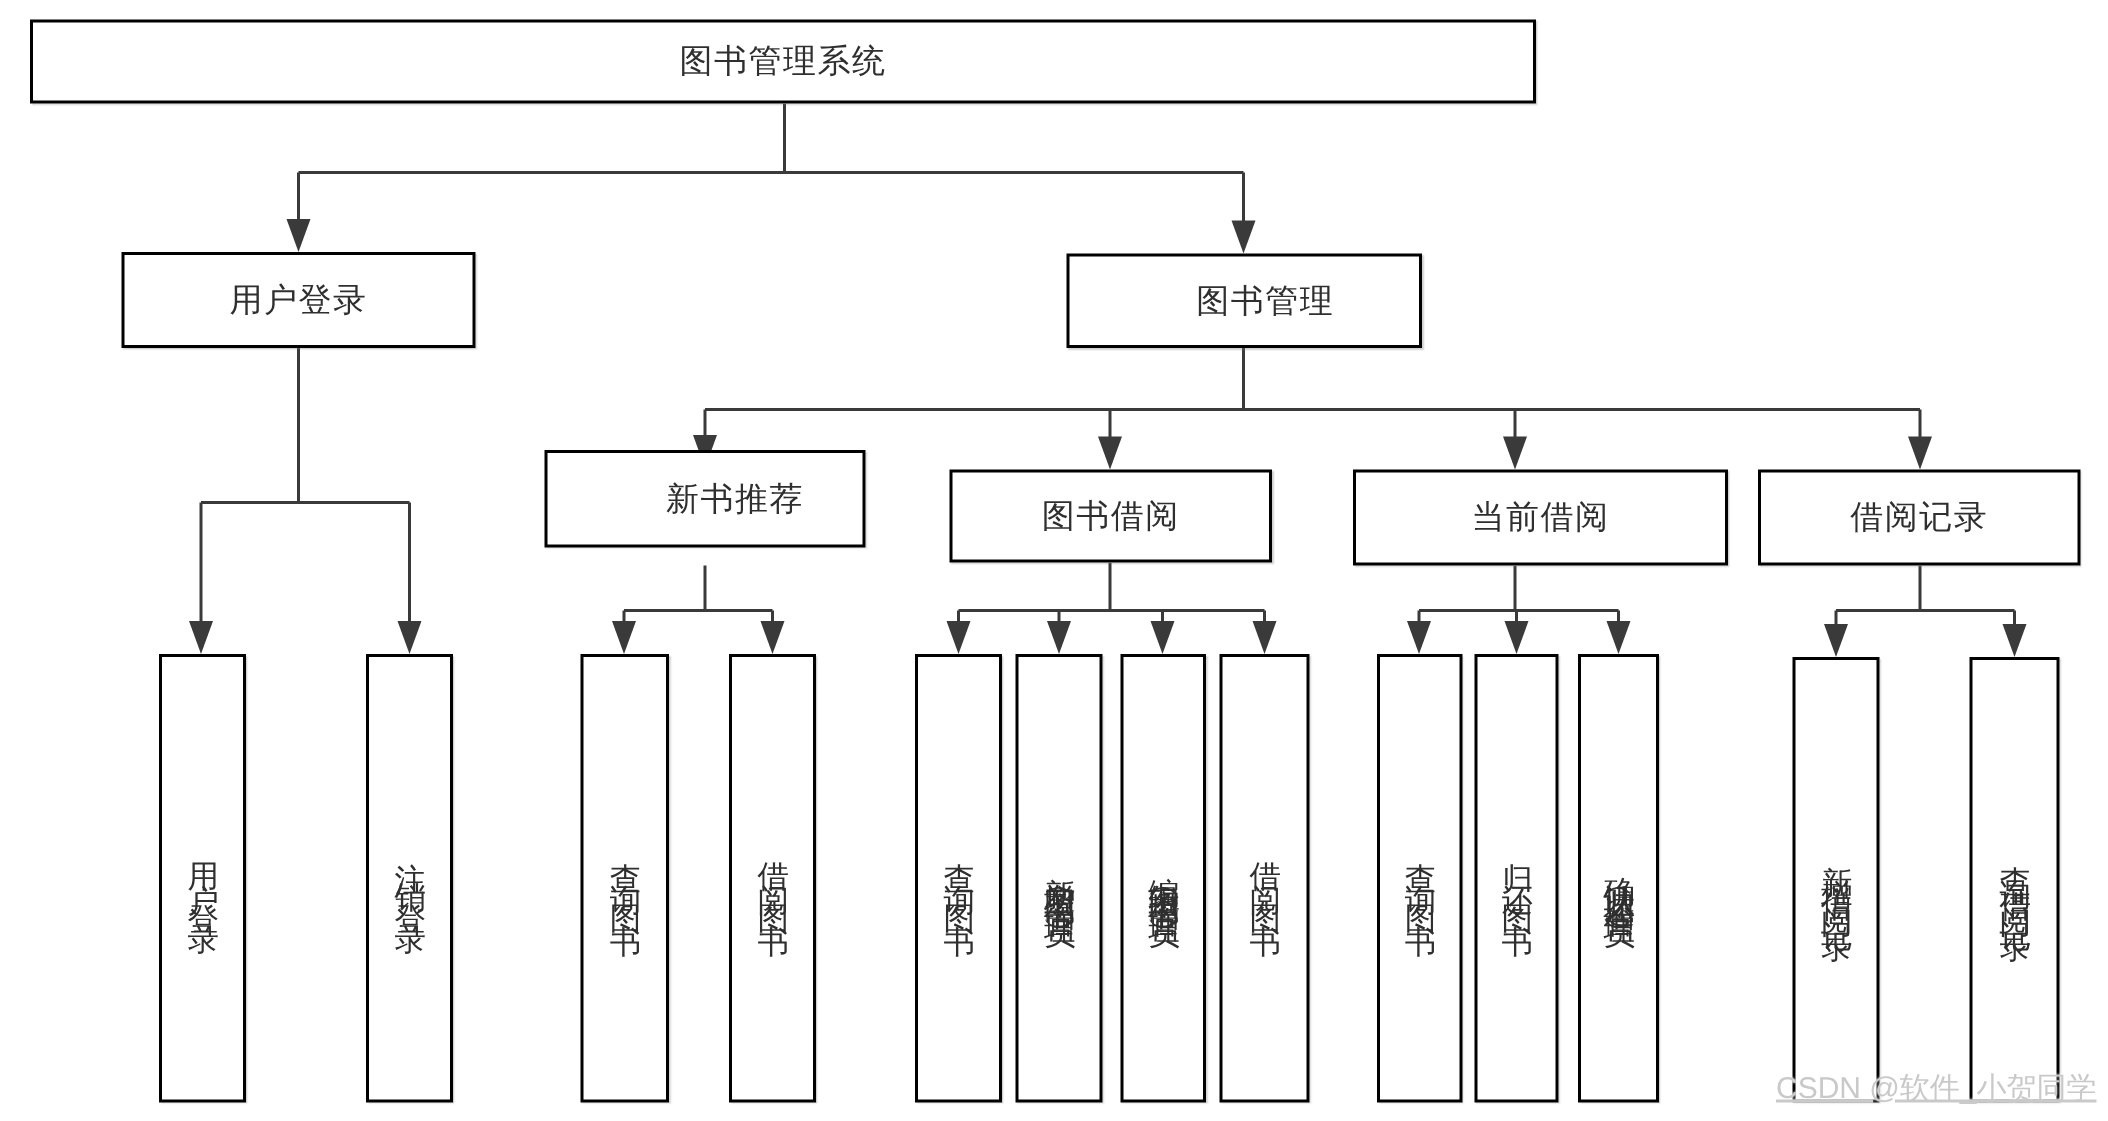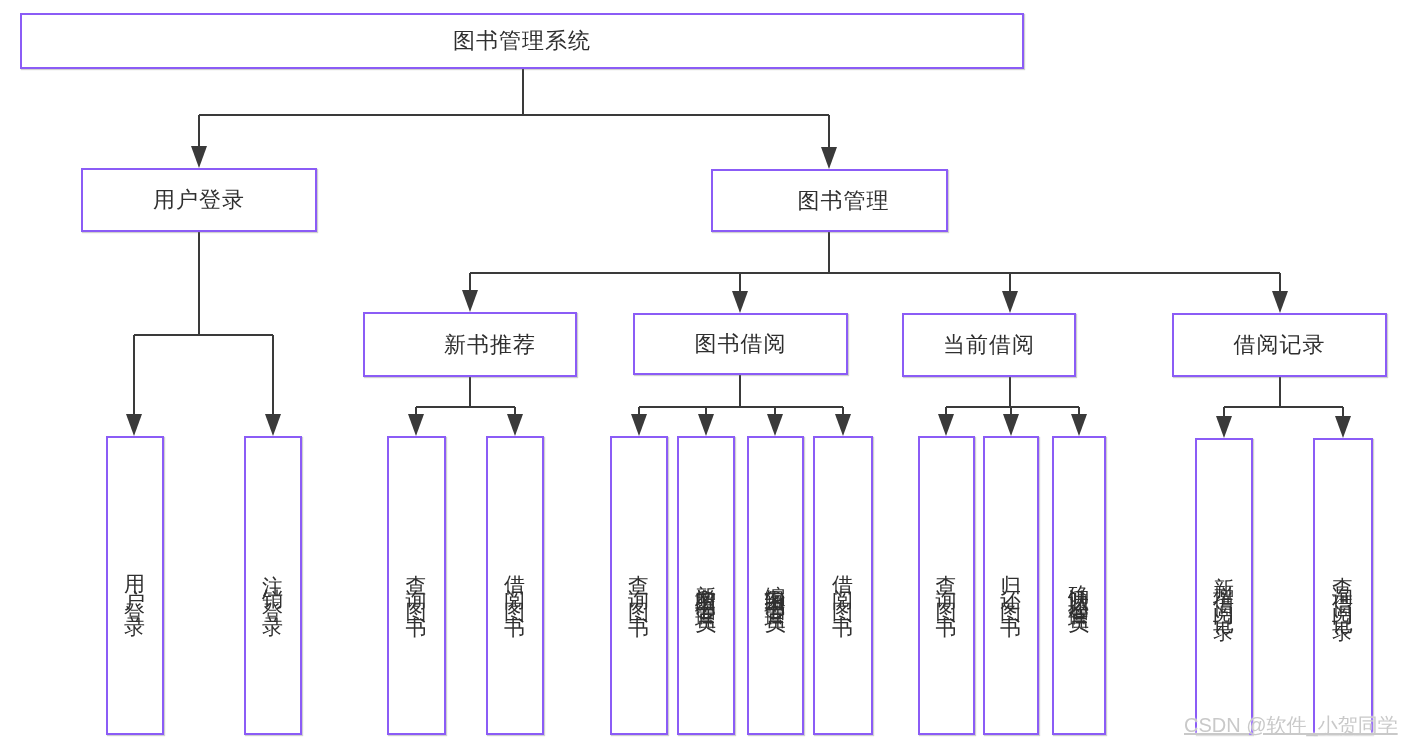--- a/index.html
+++ b/index.html
@@ -13,21 +13,21 @@
   }
   #wires {
     position: absolute;
     left: 0; top: 0;
     width: 1405px; height: 747px;
     z-index: 1;
   }
   .node {
     position: absolute;
     box-sizing: border-box;
-    border: 2px solid #8b5cf6;
+    border: 2px solid #000000;
     background: #ffffff;
     display: flex;
     align-items: center;
     justify-content: center;
     color: #2f2f2f;
     z-index: 2;
     box-shadow: 1px 1px 1px rgba(120,120,120,0.35);
   }
   .hnode { font-size: 22px; letter-spacing: 1px; }
   .leaf  { font-size: 21px; }
@@ -48,23 +48,23 @@
     color: #c9c9c9;
     text-shadow: 0 0 2px #ffffff;
     z-index: 3;
     white-space: nowrap;
     text-decoration: underline;
   }
   
   #n-root            { left: 20px;   top: 13px;  width: 1004px; height: 56px; }
   #n-user-login      { left: 81px;   top: 168px; width: 236px;  height: 64px; }
   #n-book-management { left: 711px;  top: 169px; width: 237px;  height: 63px; padding-left: 28px; }
-  #n-new-book        { left: 363px;  top: 312px; width: 214px;  height: 65px; padding-left: 40px; }
+  #n-new-book        { left: 363px;  top: 300px; width: 214px;  height: 65px; padding-left: 40px; }
   #n-book-borrow     { left: 633px;  top: 313px; width: 215px;  height: 62px; justify-content: center; }
-  #n-current-borrow  { left: 902px;  top: 313px; width: 174px;  height: 64px; }
+  #n-current-borrow  { left: 902px;  top: 313px; width: 250px;  height: 64px; }
   #n-borrow-record   { left: 1172px; top: 313px; width: 215px;  height: 64px; }
   #l-user-login      { left: 106px;  top: 436px; width: 58px; height: 299px; }
   #l-logout          { left: 244px;  top: 436px; width: 58px; height: 299px; }
   #l-rec-query       { left: 387px;  top: 436px; width: 59px; height: 299px; }
   #l-rec-borrow      { left: 486px;  top: 436px; width: 58px; height: 299px; }
   #l-bb-query        { left: 610px;  top: 436px; width: 58px; height: 299px; }
   #l-bb-add          { left: 677px;  top: 436px; width: 58px; height: 299px; }
   #l-bb-edit         { left: 747px;  top: 436px; width: 57px; height: 299px; }
   #l-bb-borrow       { left: 813px;  top: 436px; width: 60px; height: 299px; }
   #l-cb-query        { left: 918px;  top: 436px; width: 57px; height: 299px; }

